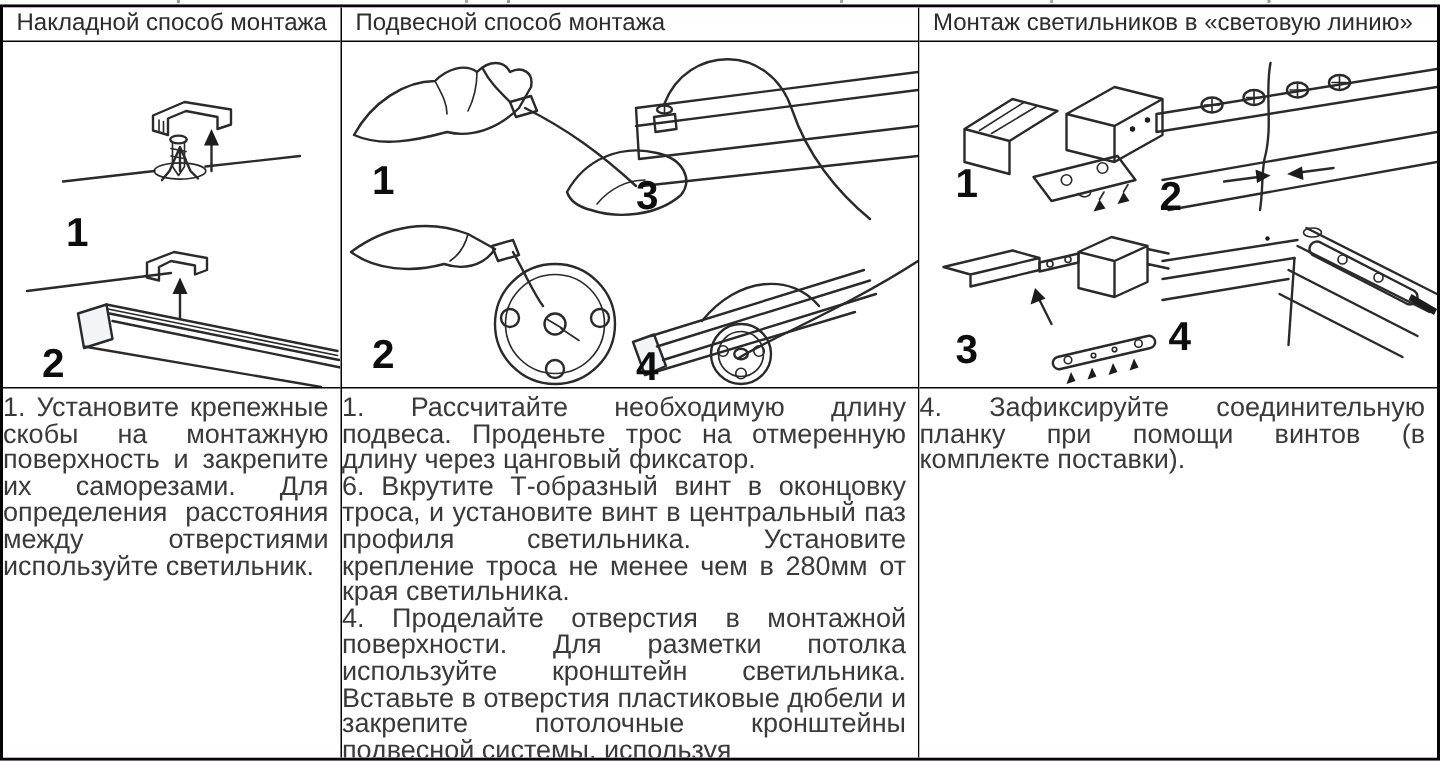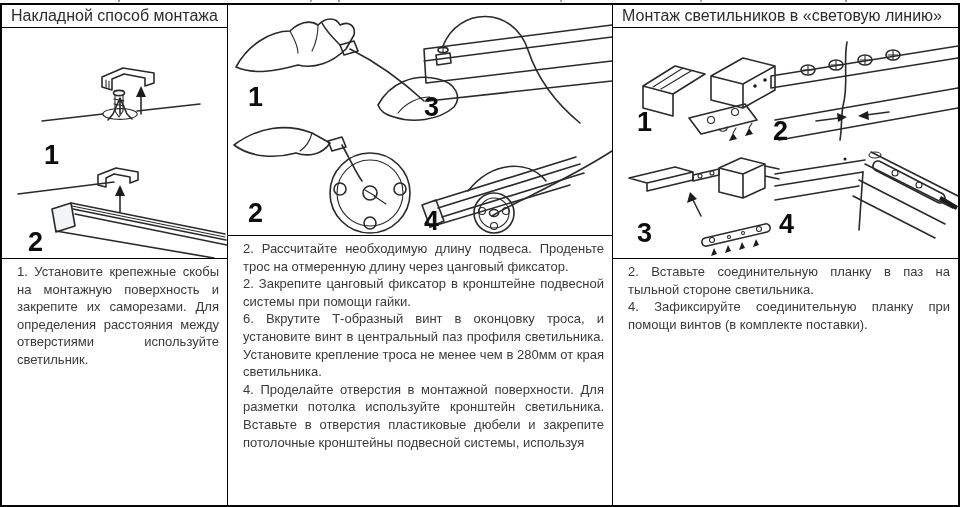--- a/index.html
+++ b/index.html
@@ -12,21 +12,21 @@
     border:2px solid #050505; display:flex; background:#f0abfc; }
   .col { display:flex; flex-direction:column; border-right:1px solid #050505; background:#fff; }
   .col:last-child { border-right:none; }
   .col-1 { width:226px; }
   .col-2 { width:385px; }
   .col-3 { width:345px;justify-content:center; }
   .cell-header { height:23px; border-bottom:1px solid #050505; display:flex; align-items:center;
     padding:0 9px; font-size:16px; color:#2c2c2c; white-space:nowrap; overflow:hidden; }
   .cell-figure { height:231px; border-bottom:1px solid #050505; position:relative; overflow:hidden; }
   .cell-figure svg { display:block; }
-  .cell-text { flex:1; padding:4px 8px 0 15px; font-size:13px; line-height:17.6px;
+  .cell-text { flex:1; padding:4px 8px 0 0; font-size:18px; line-height:17.6px;
     color:#3a3a3a; text-align:justify; overflow:hidden; }
   .cell-text p { margin:0; }
   .art { stroke:#2a2a2a; stroke-width:1.6; fill:none; stroke-linecap:round; stroke-linejoin:round; }
   .art-thin { stroke:#2a2a2a; stroke-width:1.1; fill:none; stroke-linecap:round; stroke-linejoin:round; }
   .art-fill { fill:#1c1c1c; stroke:none; }
   .art-face { fill:#f2f4f6; stroke:#2a2a2a; stroke-width:1.6; stroke-linejoin:round; }
   .num { font-family:"Liberation Sans", sans-serif; font-size:27px; font-weight:bold; fill:#0d0d0d; }
 </style>
 </head>
 <body>
@@ -75,20 +75,23 @@
             <text class="num" x="26" y="223">2</text>
           </g>
         </svg>
       </div>
       <div class="cell-text">
         <p>1. Установите крепежные скобы на монтажную поверхность и закрепите их саморезами. Для определения расстояния между отверстиями используйте светильник.</p>
       </div>
     </div>
 
     <div class="col col-2">
+      <div class="cell-header">
+        <span>Подвесной способ монтажа</span>
+      </div>
       <div class="cell-figure">
         <svg width="384" height="230" viewBox="0 0 384 230">
           <g>
             <path class="art" d="M8,62 C20,40 42,26 62,26 C70,18 82,14 90,20 C98,12 108,12 112,20 C120,16 128,20 126,30 L118,44 C104,58 86,64 70,60 C48,66 26,70 8,62 Z"></path>
             <path class="art-thin" d="M62,26 C66,34 70,40 70,48 M90,20 C90,30 88,38 84,46"></path>
             <path class="art" d="M112,40 L126,36 L130,46 L116,50 Z"></path>
             <path class="art" d="M122,44 C150,58 172,74 196,96 M112,40 C104,32 98,26 94,18"></path>
             <path class="art" d="M150,100 C162,78 186,68 210,74 C228,78 234,92 226,102 C210,116 184,118 166,112 C158,110 152,106 150,100 Z"></path>
             <path class="art-thin" d="M170,108 C178,98 190,92 202,92"></path>
             <text class="num" x="20" y="101">1</text>
@@ -130,22 +133,21 @@
               <ellipse class="art" cx="266" cy="208" rx="4.5" ry="3.5"></ellipse>
               <circle class="art-thin" cx="254" cy="206" r="3.5"></circle>
               <circle class="art-thin" cx="278" cy="206" r="3.5"></circle>
               <circle class="art-thin" cx="266" cy="221" r="3.5"></circle>
             </g>
             <text class="num" x="196" y="225">4</text>
           </g>
         </svg>
       </div>
       <div class="cell-text">
-        <p>2. Рассчитайте необходимую длину подвеса. Проденьте трос на отмеренную длину через цанговый фиксатор.</p>
-        <p>2. Закрепите цанговый фиксатор в кронштейне подвесной системы при помощи гайки.</p>
+        <p>1. Рассчитайте необходимую длину подвеса. Проденьте трос на отмеренную длину через цанговый фиксатор.</p>
         <p>6. Вкрутите Т-образный винт в оконцовку троса, и установите винт в центральный паз профиля светильника. Установите крепление троса не менее чем в 280мм от края светильника.</p>
         <p>4. Проделайте отверстия в монтажной поверхности. Для разметки потолка используйте кронштейн светильника. Вставьте в отверстия пластиковые дюбели и закрепите потолочные кронштейны подвесной системы, используя</p>
       </div>
     </div>
 
     <div class="col col-3">
       <div class="cell-header">
         <span>Монтаж светильников в «световую линию»</span>
       </div>
       <div class="cell-figure">
@@ -228,19 +230,18 @@
               <circle class="art-thin" cx="306" cy="157" r="3"></circle>
               <path class="art-fill" d="M328,168 L345,178 L343,182 L326,172 Z"></path>
             </g>
             <ellipse class="art-thin" cx="262" cy="127" rx="6" ry="3"></ellipse>
             <circle class="art-fill" cx="232" cy="131" r="1.5"></circle>
             <text class="num" x="166" y="205">4</text>
           </g>
         </svg>
       </div>
       <div class="cell-text">
-        <p>2. Вставьте соединительную планку в паз на тыльной стороне светильника.</p>
         <p>4. Зафиксируйте соединительную планку при помощи винтов (в комплекте поставки).</p>
       </div>
     </div>
 
   </div>
 </div>
 
 </body></html>

